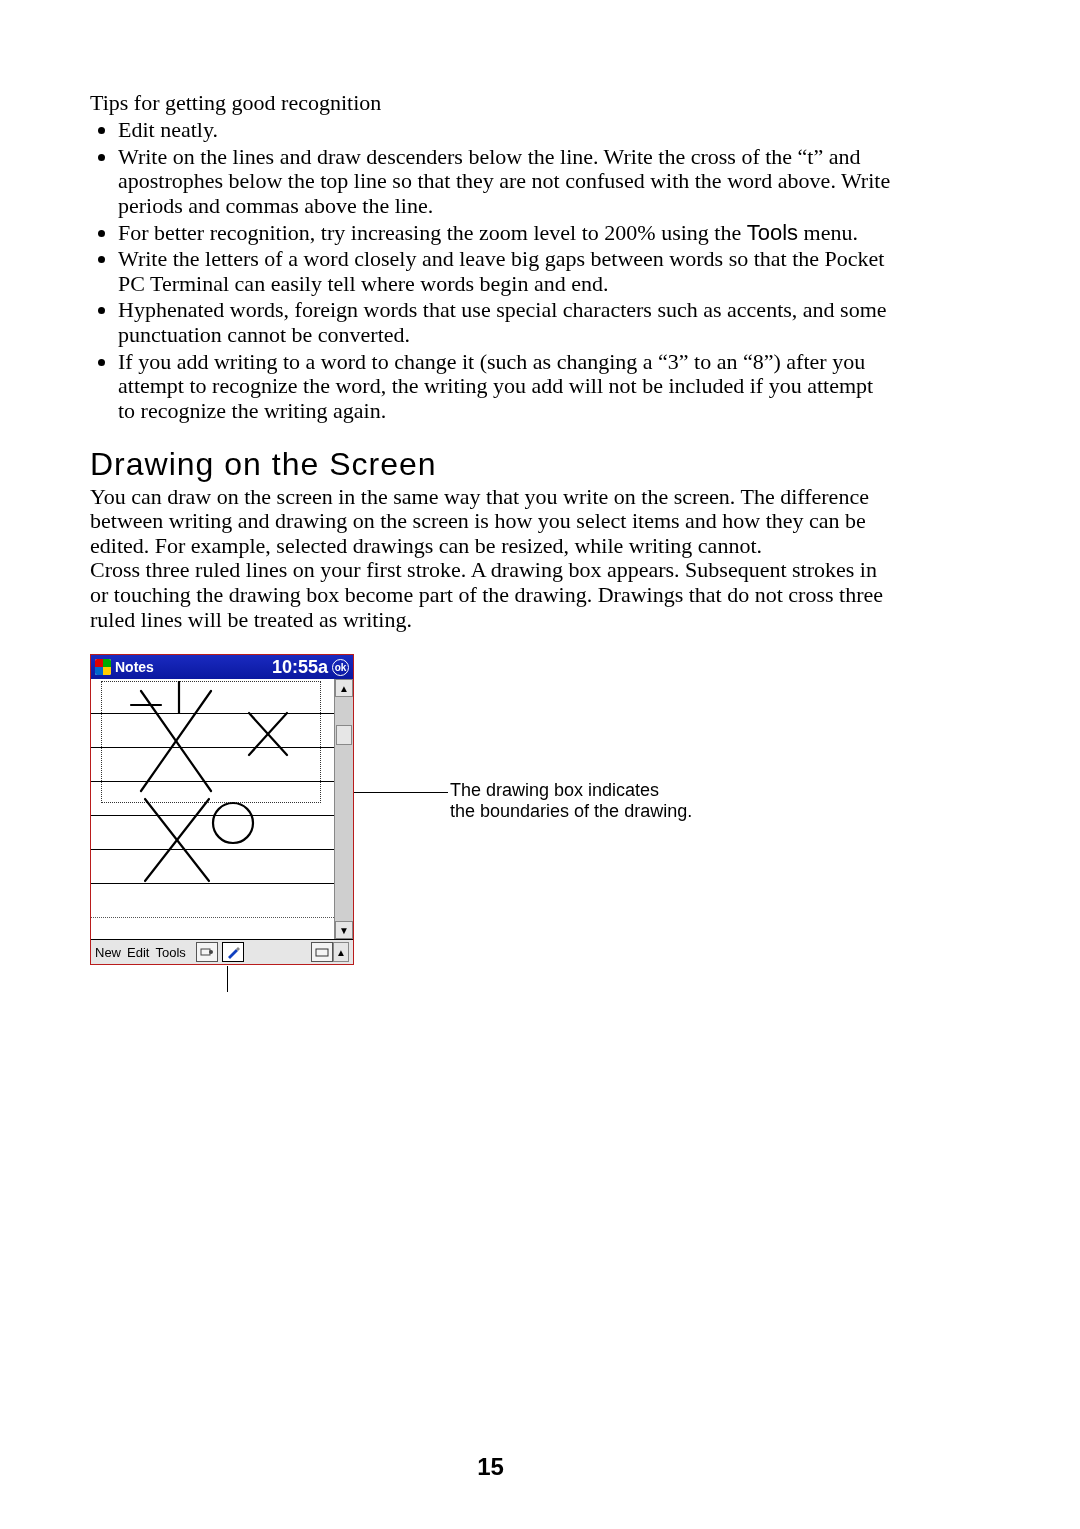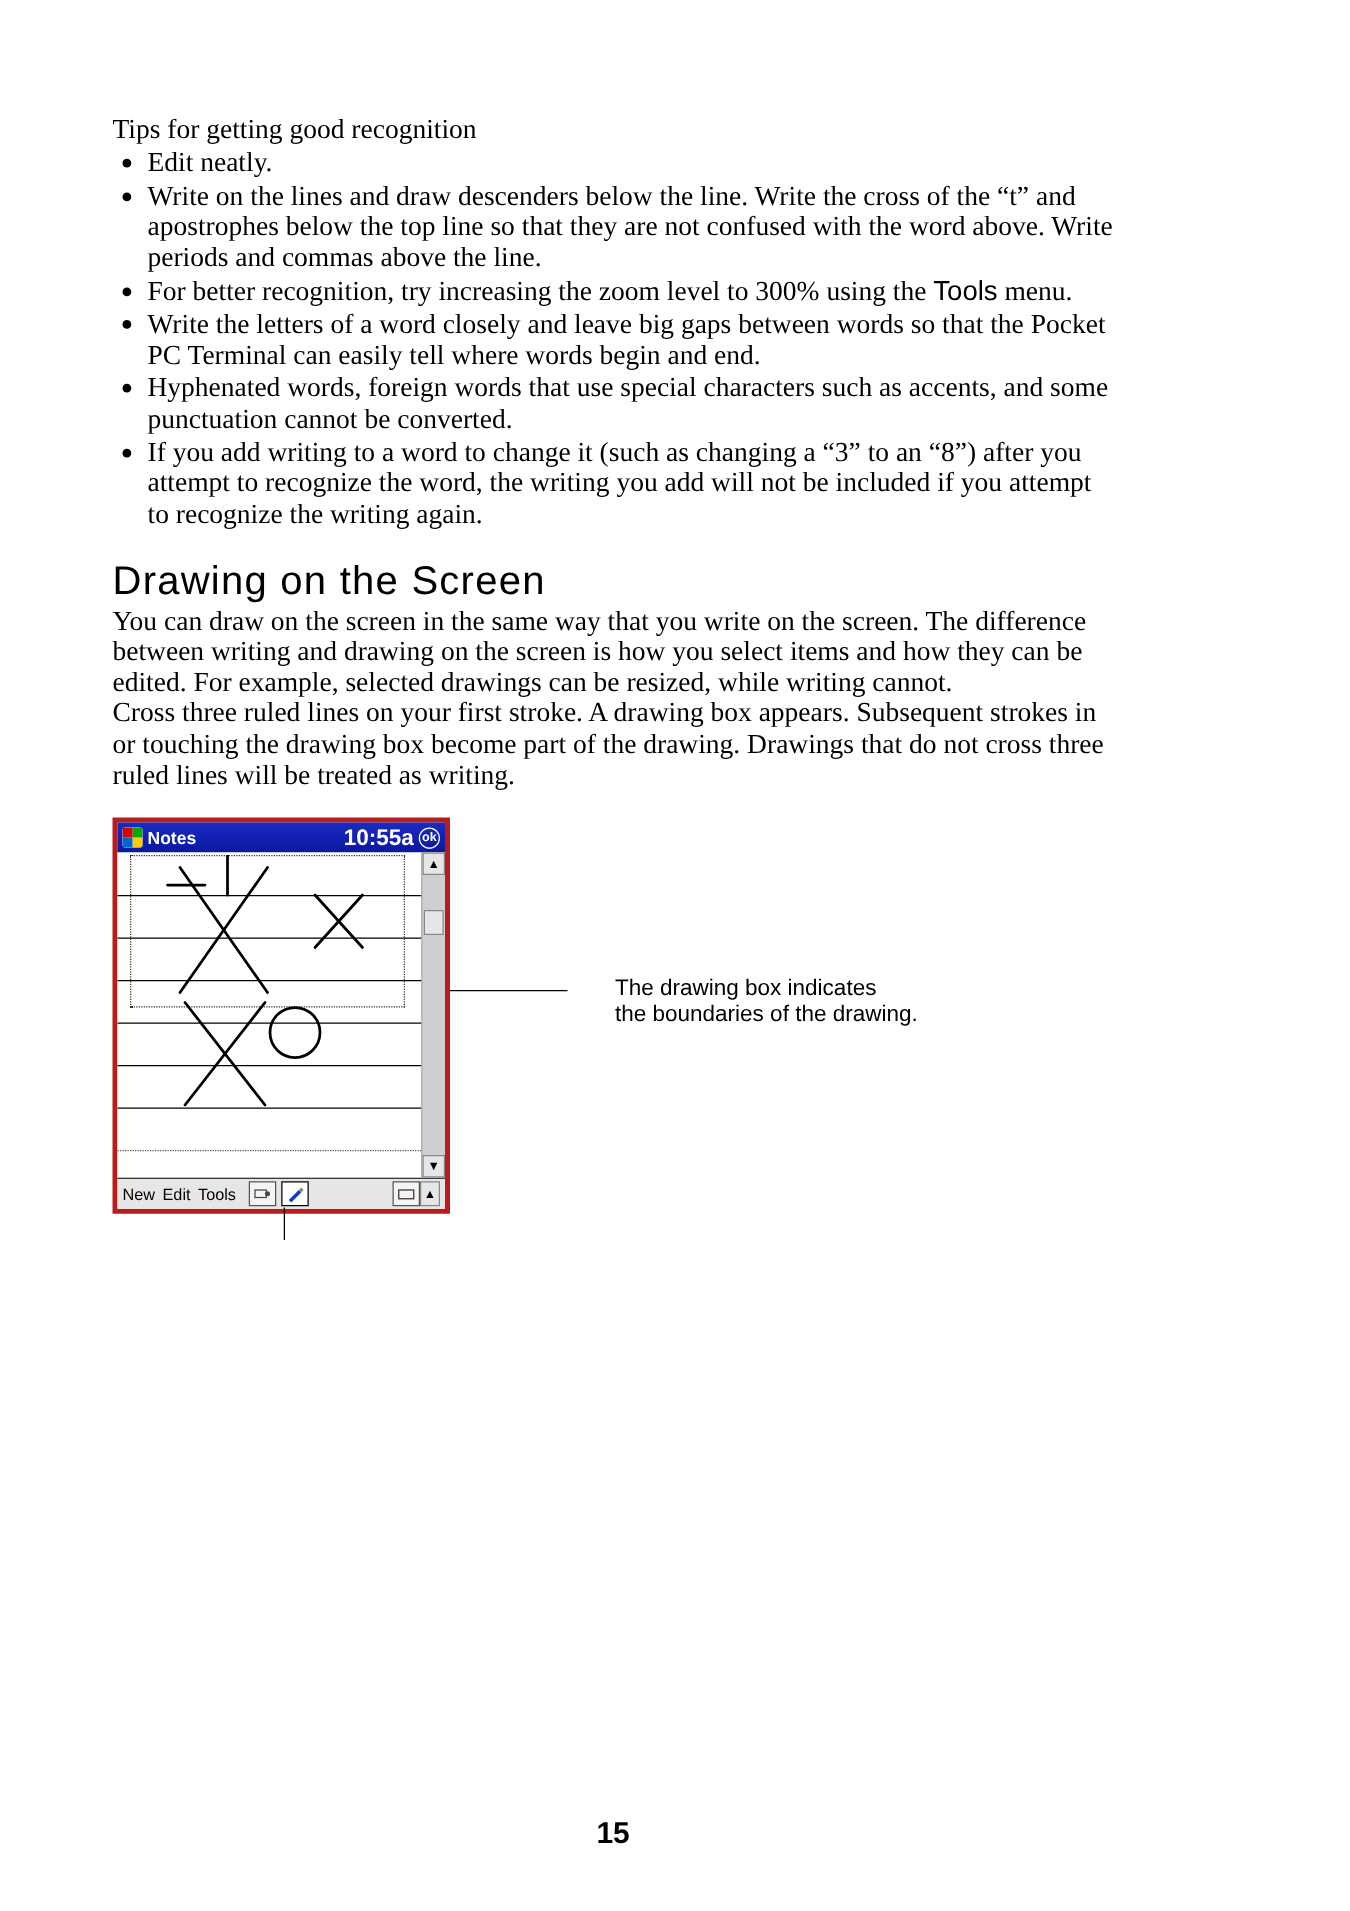--- a/index.html
+++ b/index.html
@@ -50,21 +50,21 @@
     margin:24px 0 2px 0;
   }
   
   .figure-wrap{
     margin-top:22px;
     display:flex;
     align-items:flex-start;
   }
   .device{
     width:262px;
-    border:4px solid #b91c1c;
+    border:1px solid #b91c1c;
   }
   .titlebar{
     background:#1020b0;
     background:linear-gradient(#1a2ac0,#0a18a0);
     height:24px;
     display:flex;
     align-items:center;
     padding:0 4px;
     color:#fff;
     font-family:Tahoma,Arial,sans-serif;
@@ -214,21 +214,21 @@
 </head>
 <body>
 
 <div class="page">
 
   <div class="intro">Tips for getting good recognition</div>
   <ul class="tips">
     <li>Edit neatly.</li>
     <li>Write on the lines and draw descenders below the line. Write the cross of the “t” and apostrophes below the top line so that they are not confused with the word above. Write periods and commas above the line.</li>
     <li>
-      <span>For better recognition, try increasing the zoom level to 300% using the </span><span class="ui-word">Tools</span><span> menu.</span>
+      <span>For better recognition, try increasing the zoom level to 200% using the </span><span class="ui-word">Tools</span><span> menu.</span>
     </li>
     <li>Write the letters of a word closely and leave big gaps between words so that the Pocket PC Terminal can easily tell where words begin and end.</li>
     <li>Hyphenated words, foreign words that use special characters such as accents, and some punctuation cannot be converted.</li>
     <li>If you add writing to a word to change it (such as changing a “3” to an “8”) after you attempt to recognize the word, the writing you add will not be included if you attempt to recognize the writing again.</li>
   </ul>
 
   <h2 class="section">Drawing on the Screen</h2>
   <div class="body-text">You can draw on the screen in the same way that you write on the screen. The difference between writing and drawing on the screen is how you select items and how they can be edited. For example, selected drawings can be resized, while writing cannot.</div>
 
   <div class="body-text">Cross three ruled lines on your first stroke. A drawing box appears. Subsequent strokes in or touching the drawing box become part of the drawing. Drawings that do not cross three ruled lines will be treated as writing.</div>
@@ -305,21 +305,21 @@
               <line x1="5" y1="6" x2="5" y2="6" stroke="#333"></line>
               <line x1="7" y1="6" x2="7" y2="6" stroke="#333"></line>
               <line x1="9" y1="6" x2="9" y2="6" stroke="#333"></line>
               <line x1="11" y1="6" x2="11" y2="6" stroke="#333"></line>
             </svg>
         </span>
         <span class="sb-btn" style="width:14px;height:18px;border:1px solid #888;">▲</span>
       </div>
     </div>
 
-    <div style="position:relative;padding-left:36px;">
+    <div style="position:relative;">
       <div class="callout-line" style="left:-0px;top:138px;width:94px;"></div>
       <div class="callout-right" style="margin-left:96px;">
         <div>The drawing box indicates</div>
         <div>the boundaries of the drawing.</div>
       </div>
     </div>
 
     <div class="pen-leader" style="left:137px;top:312px;height:26px;"></div>
   </div>
 

